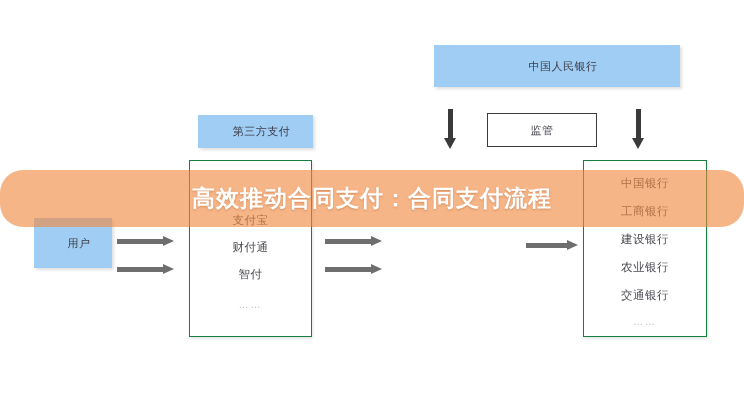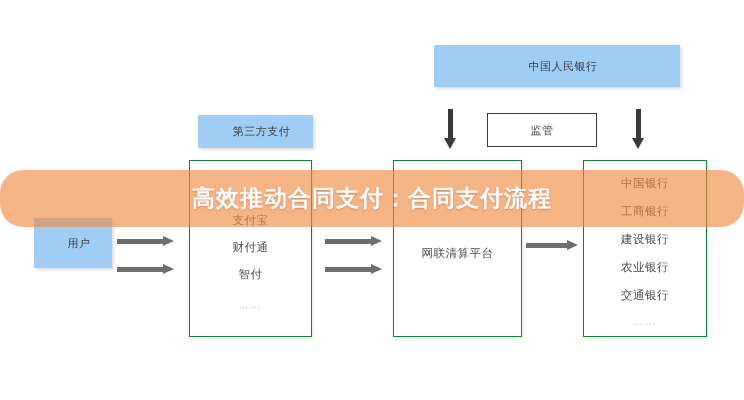--- a/index.html
+++ b/index.html
@@ -146,23 +146,20 @@
 
   <div class="arrow-right" style="left:325px;top:236px;width:57px;">
     <div class="shaft" style="width:46px;"></div>
     <div class="head" style="left:46px;"></div>
   </div>
   <div class="arrow-right" style="left:325px;top:264px;width:57px;">
     <div class="shaft" style="width:46px;"></div>
     <div class="head" style="left:46px;"></div>
   </div>
 
-  <div class="column" style="left:393px;top:160px;width:127px;height:175px;">
-    <div class="center-label" style="top:85px;">网联清算平台</div>
-  </div>
 
   <div class="arrow-right" style="left:526px;top:240px;width:52px;">
     <div class="shaft" style="width:41px;"></div>
     <div class="head" style="left:41px;"></div>
   </div>
 
   <div class="column" style="left:583px;top:160px;width:122px;height:175px;">
     <div class="col-item" style="top:15px;">中国银行</div>
     <div class="col-item" style="top:43px;">工商银行</div>
     <div class="col-item" style="top:71px;">建设银行</div>

